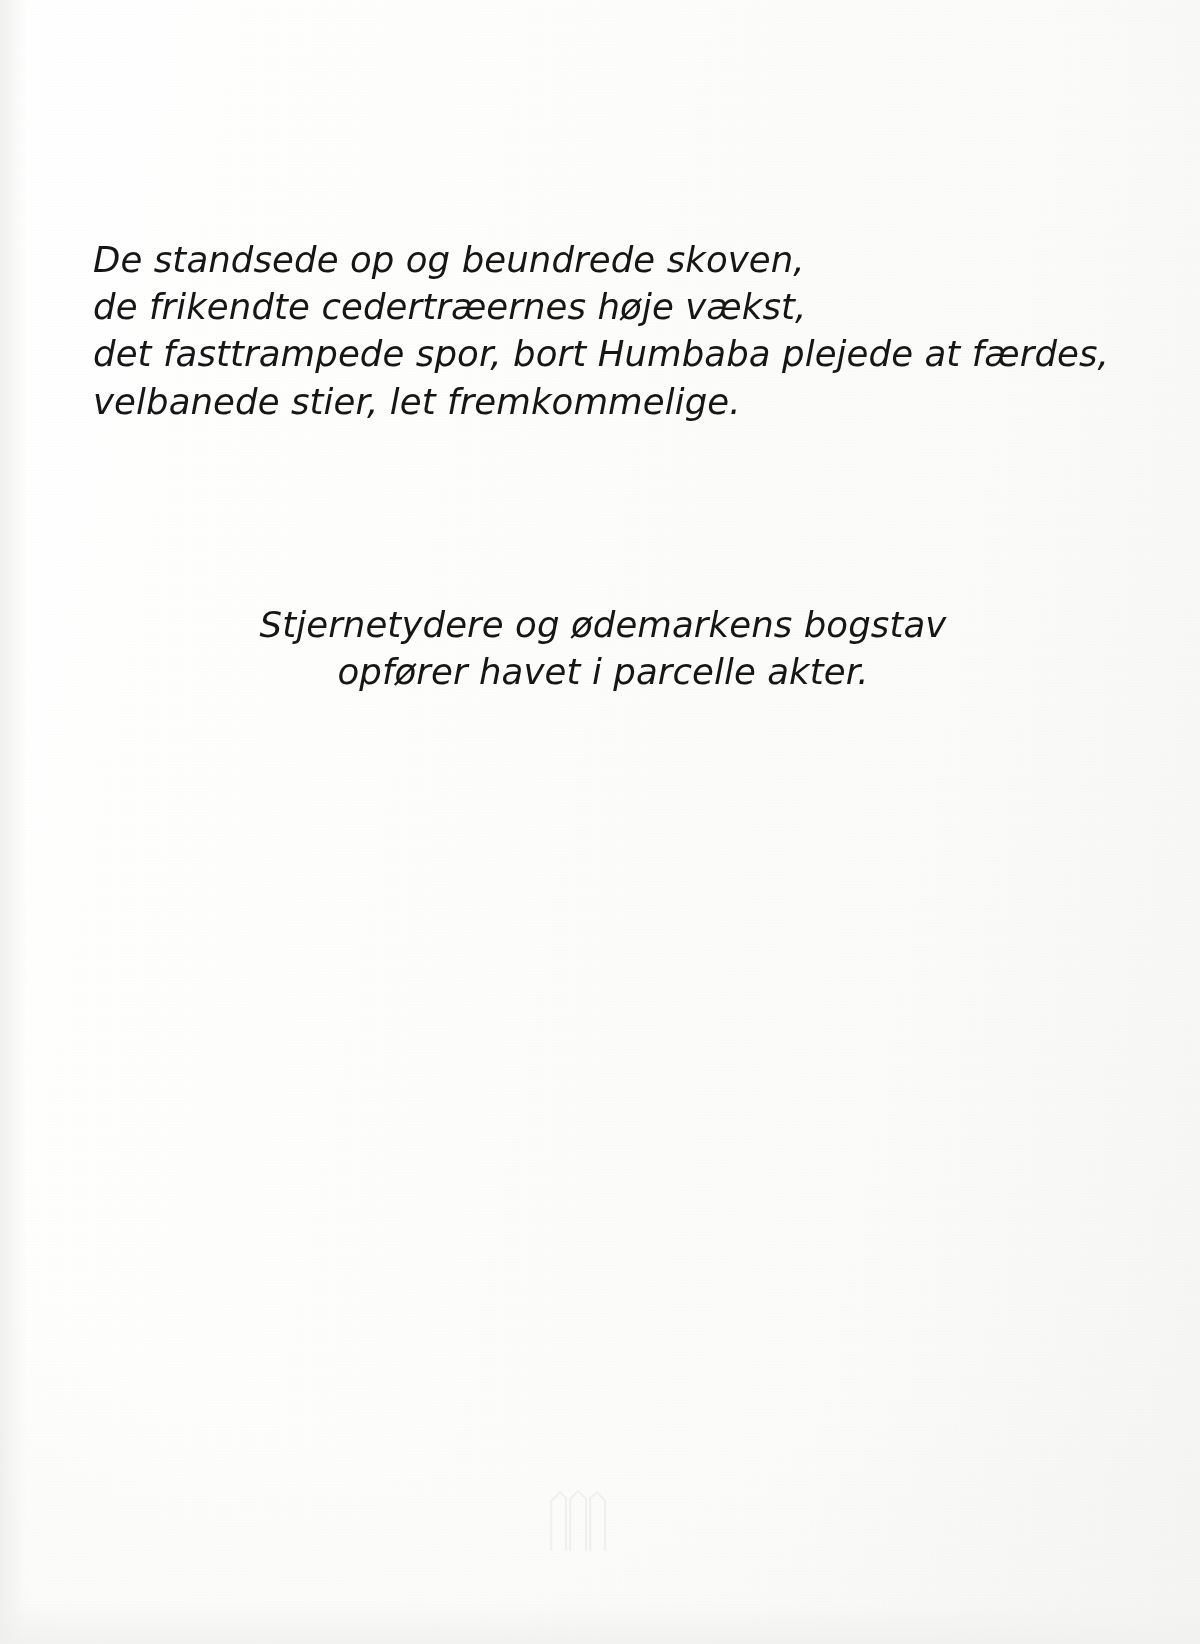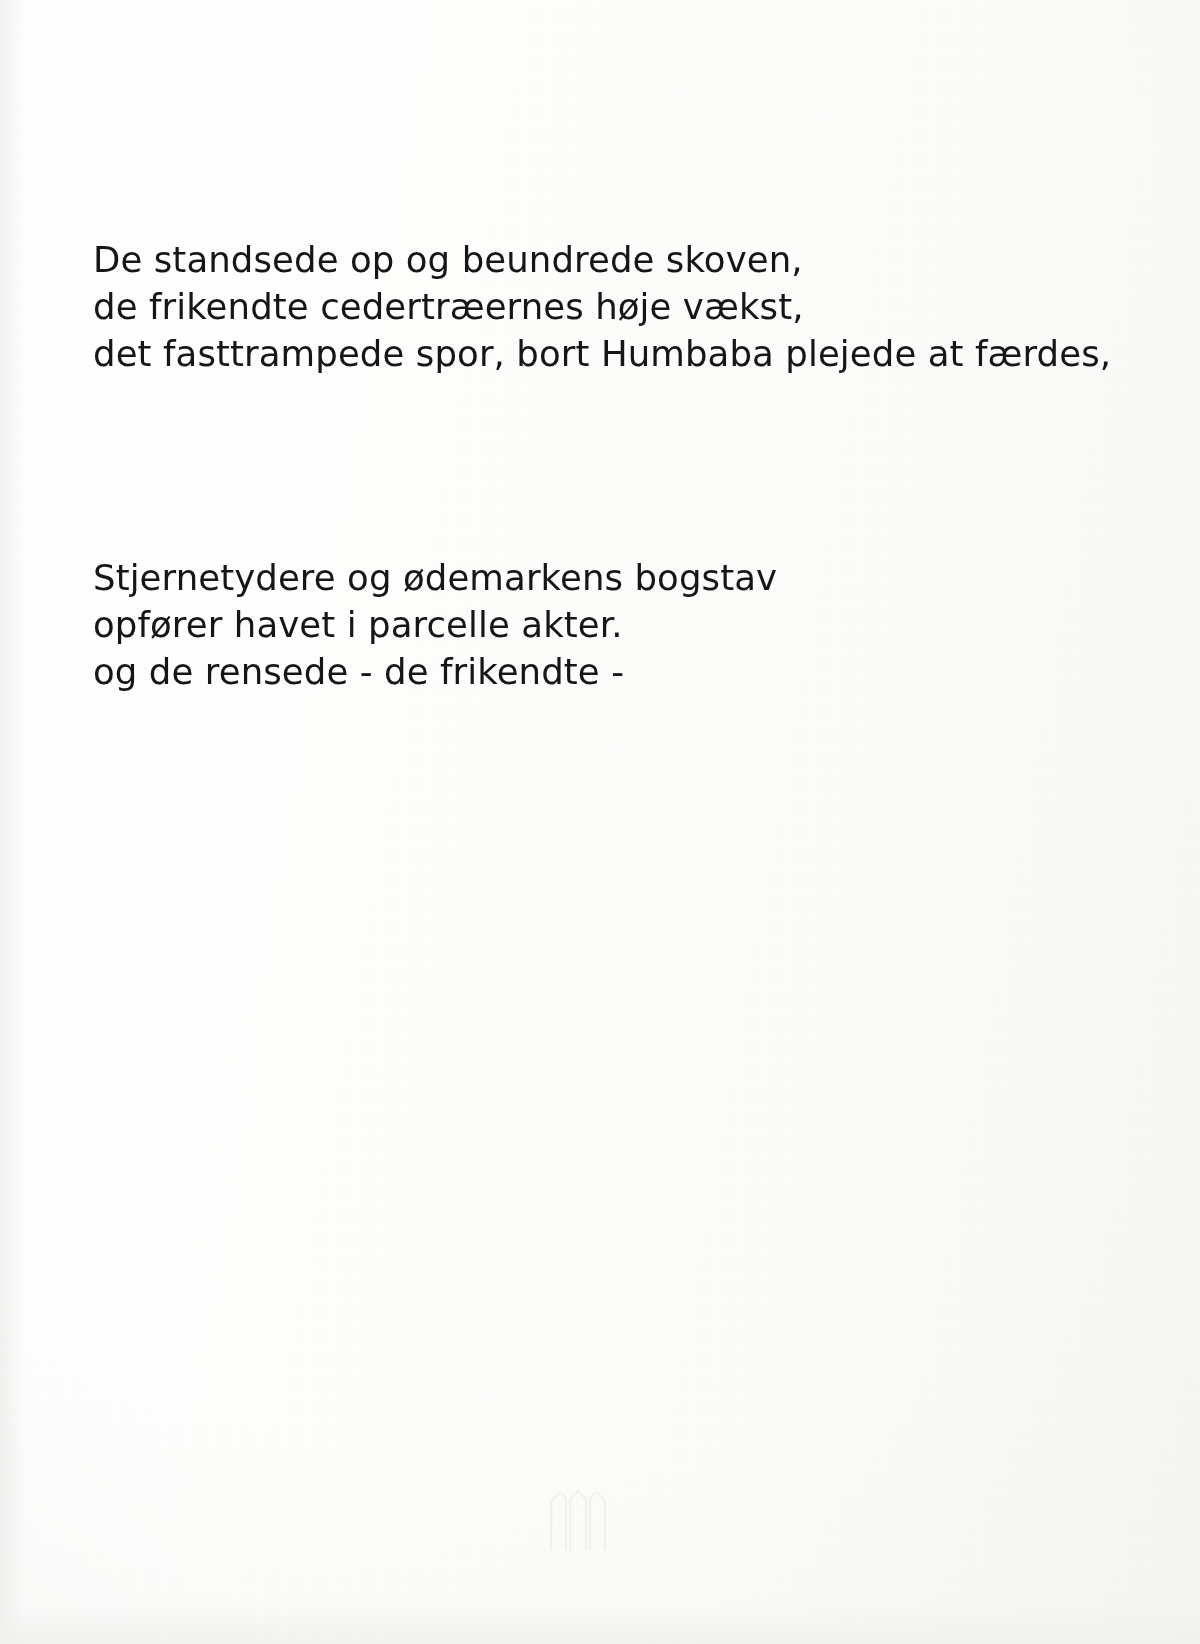--- a/index.html
+++ b/index.html
@@ -9,20 +9,21 @@
     background: #ffffff;
   }
   .page {
     position: relative;
     width: 1200px;
     height: 1644px;
     margin: 0 auto;
     background: #fdfdfc;
     overflow: hidden;
     font-family: "DejaVu Sans", "Liberation Sans", sans-serif;
+    font-style: italic;
   }
   
   .paper-tone {
     position: absolute;
     inset: 0;
     pointer-events: none;
     background:
       radial-gradient(ellipse 120% 90% at 45% 40%, rgba(255,255,255,0) 0%, rgba(255,255,255,0) 55%, rgba(244,244,242,0.85) 100%),
       linear-gradient(100deg, #ffffff 0%, #fefefd 30%, #fbfbfa 72%, #f6f6f4 100%);
   }
@@ -56,20 +57,21 @@
     left: 93px;
     top: 236px;
     width: 1020px;
   }
 
   .stanza {
     margin: 0;
   }
   .stanza + .stanza {
     margin-top: 176px;
+    text-align: center;
   }
 
   .poem-line {
     font-size: 35.5px;
     line-height: 47.2px;
     color: #161616;
     letter-spacing: 0.1px;
     font-weight: 400;
     white-space: pre;
   }
@@ -98,26 +100,26 @@
   <div class="paper-grain"></div>
   <div class="left-edge-shade"></div>
   <div class="bottom-edge-shade"></div>
 
   <div class="poem-body">
 
     <div class="stanza">
       <div class="poem-line">De standsede op og beundrede skoven,</div>
       <div class="poem-line">de frikendte cedertræernes høje vækst,</div>
       <div class="poem-line">det fasttrampede spor, bort Humbaba plejede at færdes,</div>
+      <div class="poem-line">velbanede stier, let fremkommelige.</div>
     </div>
 
     <div class="stanza">
       <div class="poem-line">Stjernetydere og ødemarkens bogstav</div>
       <div class="poem-line">opfører havet i parcelle akter.</div>
-      <div class="poem-line">og de rensede - de frikendte -</div>
     </div>
 
   </div>
 
   <div class="emboss-mark">
     <svg viewBox="0 0 74 64" fill="none" xmlns="http://www.w3.org/2000/svg">
       <g stroke="#ededea" stroke-width="1.6" stroke-linejoin="round" stroke-linecap="round">
         <path d="M10 63 L10 14 L19 5 L25 11 L25 63"></path>
         <path d="M29 63 L29 12 L37 4 L45 12 L45 63"></path>
         <path d="M49 63 L49 11 L56 5 L64 14 L64 63"></path>

